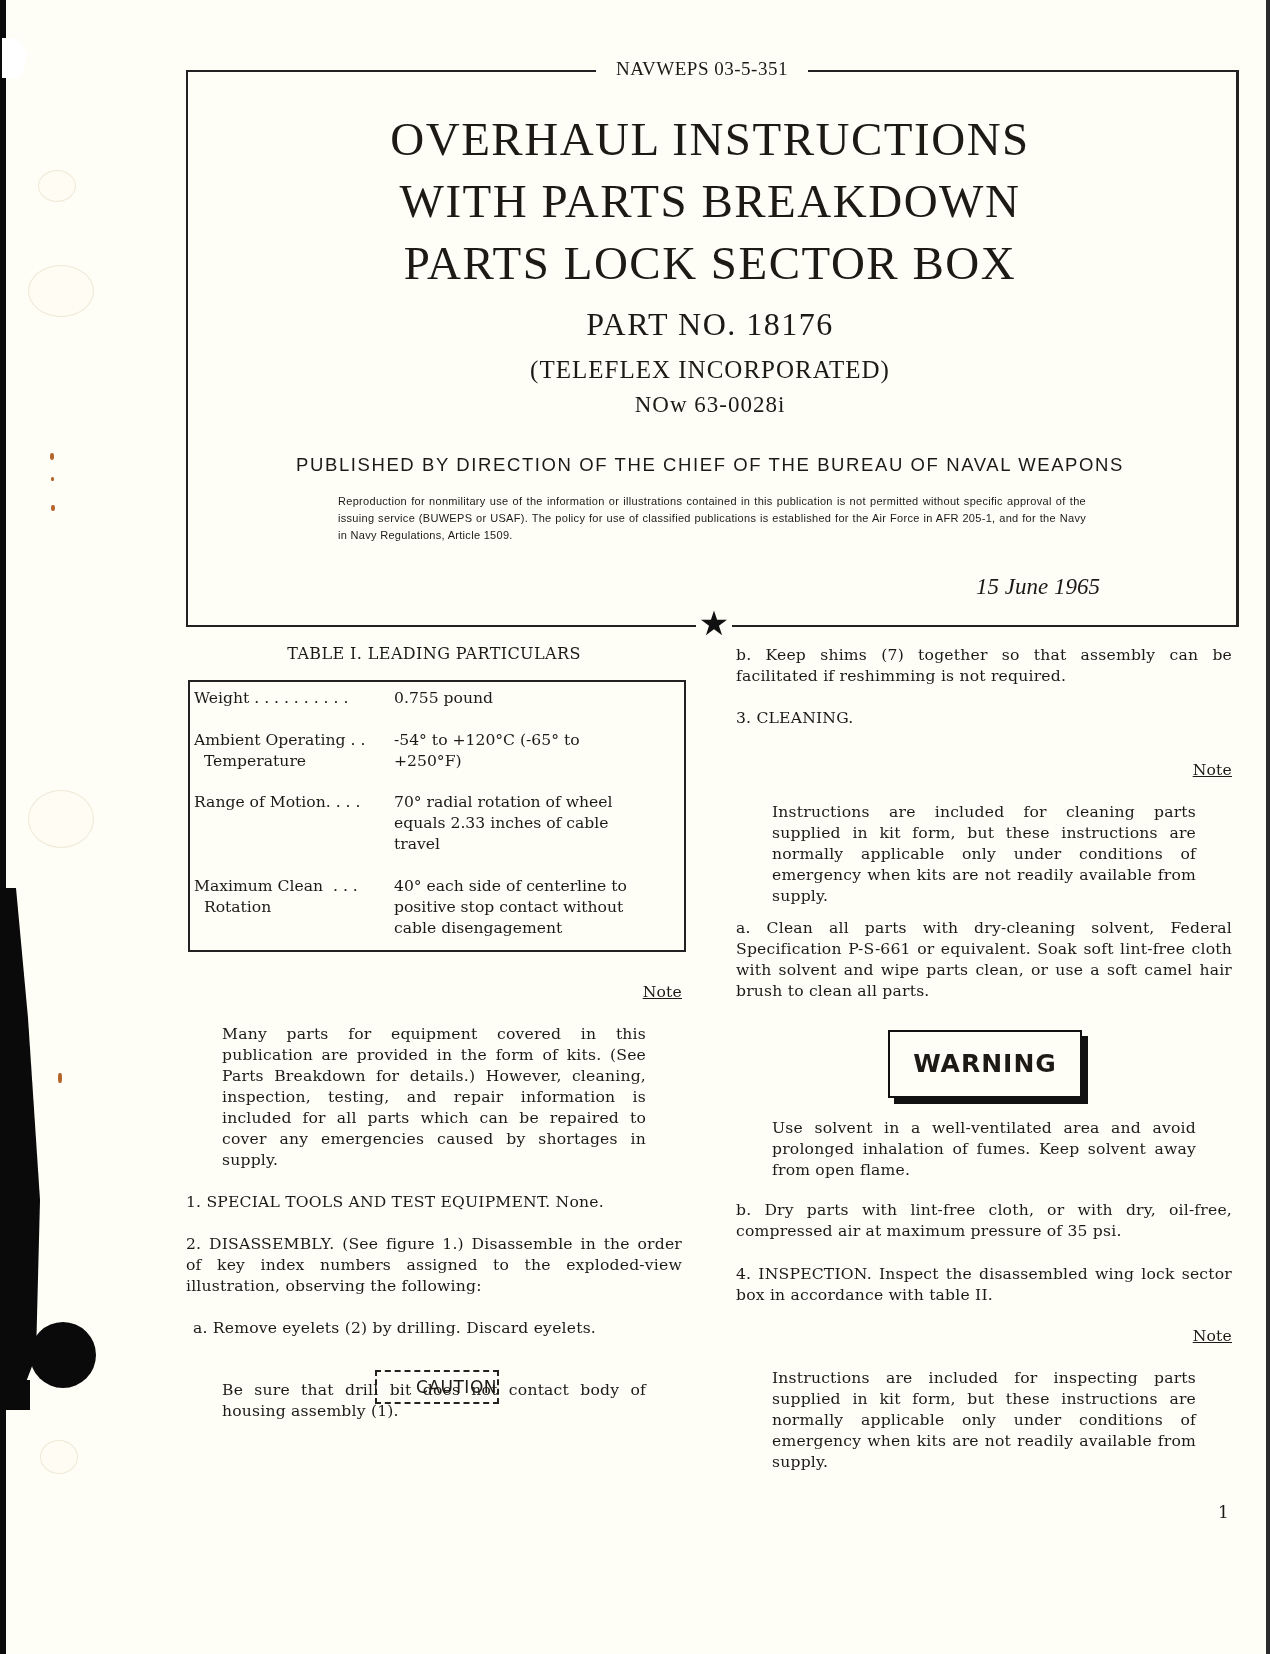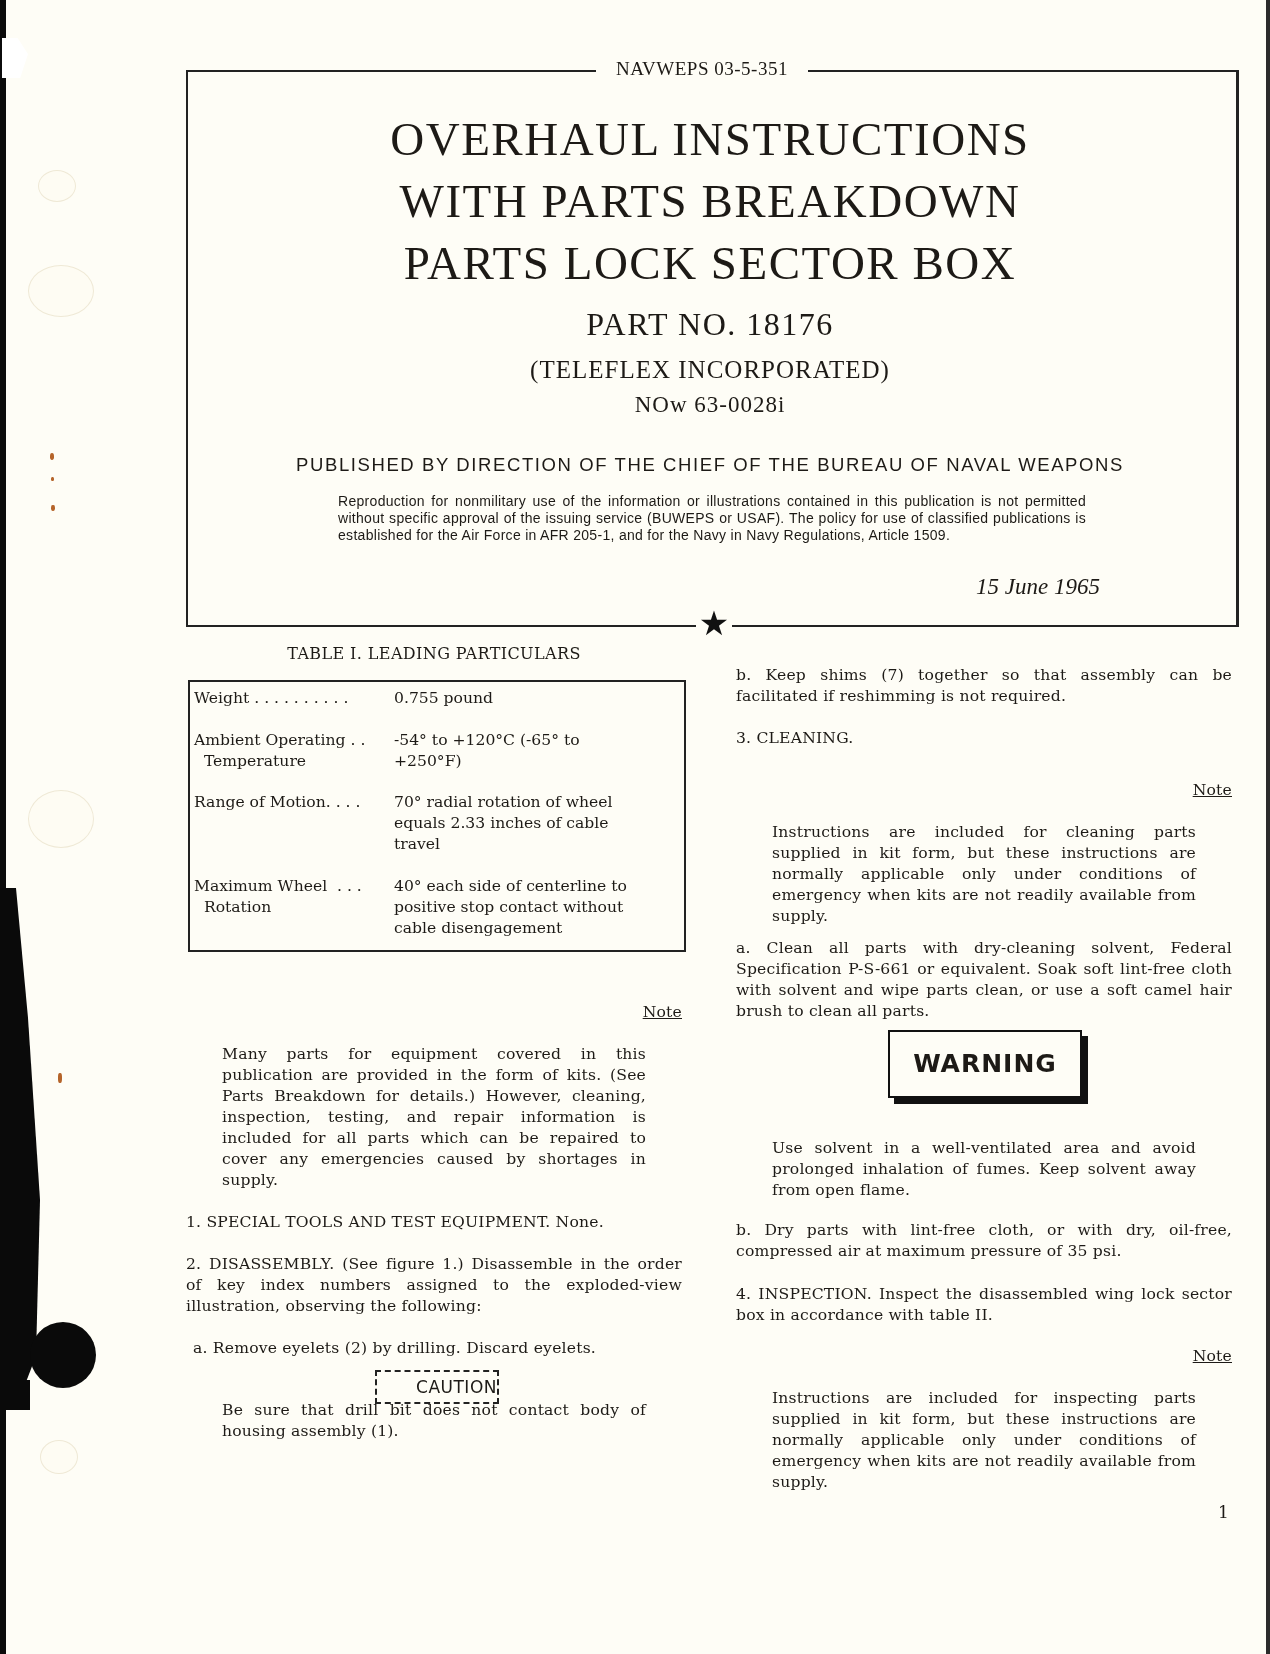--- a/index.html
+++ b/index.html
@@ -29,32 +29,32 @@
   .t1 { top: 112px; font-size: 47px; }
   .t2 { top: 174px; font-size: 47px; }
   .t3 { top: 236px; font-size: 47px; }
   .t4 { top: 306px; font-size: 32px; }
   .t5 { top: 356px; font-size: 25px; letter-spacing: 1px; }
   .t6 { top: 392px; font-size: 23px; letter-spacing: 1px; }
 
   .published { position: absolute; left: 186px; width: 1048px; top: 454px; text-align: center;
                font-family: "Liberation Sans", sans-serif; font-size: 18.5px; letter-spacing: 1.6px; }
   .repro { position: absolute; left: 338px; top: 493px; width: 748px; font-family: "Liberation Sans", sans-serif;
-           font-size: 14px; line-height: 17px; text-align: justify; letter-spacing: 0.3px; }
+           font-size: 11px; line-height: 17px; text-align: justify; letter-spacing: 0.3px; }
   .date { position: absolute; left: 930px; top: 574px; width: 170px; text-align: right;
           font-family: "Liberation Serif", serif; font-style: italic; font-size: 23px; }
 
   .star { position: absolute; left: 696px; top: 605px; width: 36px; height: 36px; text-align: center;
           font-size: 34px; line-height: 36px; background: #fefdf6; color: #111; font-family: "DejaVu Sans", sans-serif; }
 
   
   .col { position: absolute; font-family: "DejaVu Serif", serif; font-size: 15.6px; line-height: 21px; letter-spacing: 0.2px; }
   .col-left { left: 186px; width: 496px; }
   .col-right { left: 736px; width: 496px; }
-  .p { position: absolute; text-align: justify; margin-top: 20px; }
+  .p { position: absolute; text-align: justify; }
   .center { text-align: right; text-decoration: underline; }
 
   .table-title { position: absolute; left: 186px; top: 644px; width: 496px; text-align: center;
                  font-family: "DejaVu Serif", serif; font-size: 16px; letter-spacing: 0.4px; }
   .table-box { position: absolute; left: 188px; top: 680px; width: 494px; height: 268px; border: 2px solid #222; }
   .trow { position: absolute; left: 4px; width: 486px; font-family: "DejaVu Serif", serif; font-size: 15.6px; line-height: 21px; }
   .tlabel { position: absolute; left: 0; width: 214px; white-space: pre; }
   .tval { position: absolute; left: 200px; width: 270px; }
 
   .caution { position: absolute; left: 375px; top: 1370px; width: 120px; height: 30px;
@@ -110,21 +110,21 @@
   <div class="trow" style="top:48px;">
     <span class="tlabel">Ambient Operating . .
   Temperature</span>
     <span class="tval" style="width:190px;">-54° to +120°C (-65° to +250°F)</span>
   </div>
   <div class="trow" style="top:110px;">
     <span class="tlabel">Range of Motion. . . .</span>
     <span class="tval" style="width:250px;">70° radial rotation of wheel equals 2.33 inches of cable travel</span>
   </div>
   <div class="trow" style="top:194px;">
-    <span class="tlabel">Maximum Wheel  . . .
+    <span class="tlabel">Maximum Clean  . . .
   Rotation</span>
     <span class="tval">40° each side of centerline to positive stop contact without cable disengagement</span>
   </div>
 </div>
 
 <div class="col col-left" style="top:0;height:1654px;">
   <div class="p center" style="top:982px;left:0;width:496px;">Note</div>
   <div class="p" style="top:1024px;left:36px;width:424px;">Many parts for equipment covered in this publication are provided in the form of kits. (See Parts Breakdown for details.) However, cleaning, inspection, testing, and repair information is included for all parts which can be repaired to cover any emergencies caused by shortages in supply.</div>
   <div class="p" style="top:1192px;left:0;width:496px;">1.  SPECIAL TOOLS AND TEST EQUIPMENT.  None.</div>
   <div class="p" style="top:1234px;left:0;width:496px;">2.  DISASSEMBLY. (See figure 1.)  Disassemble in the order of key index numbers assigned to the exploded-view illustration, observing the following:</div>

